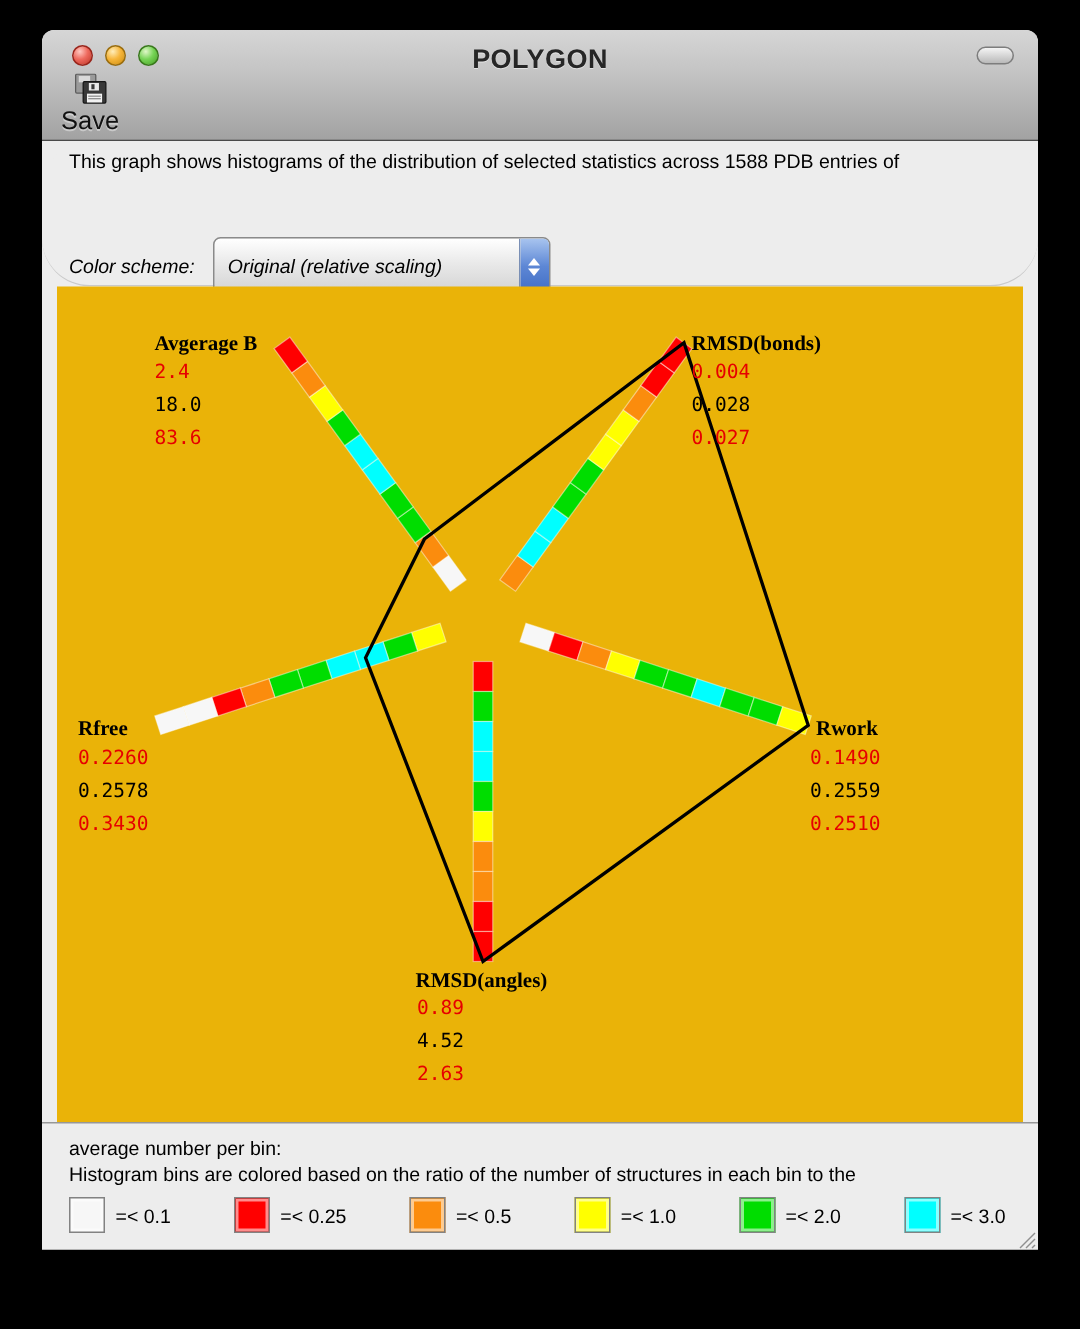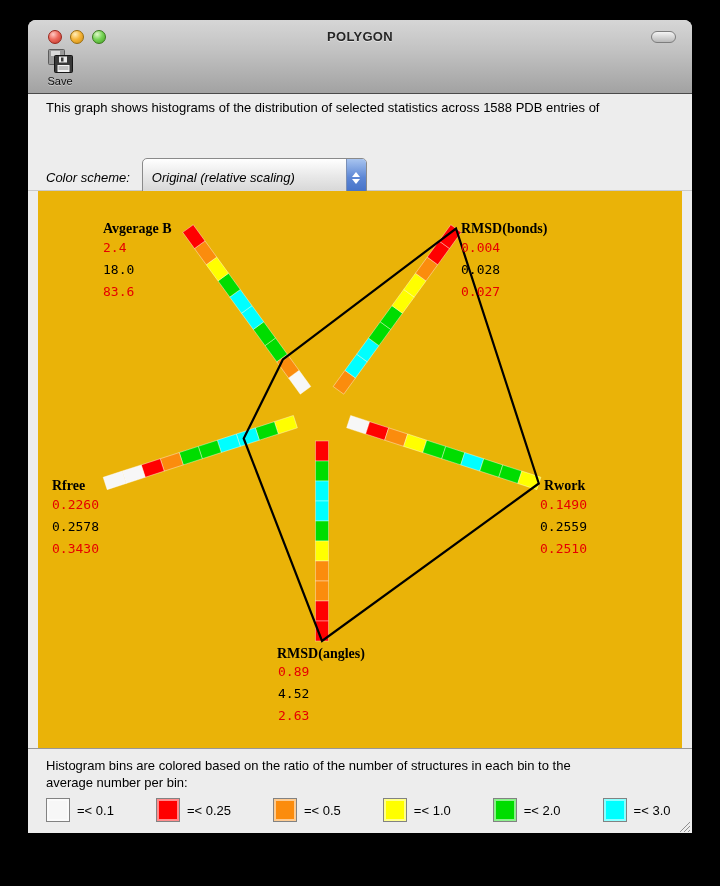--- a/index.html
+++ b/index.html
@@ -19,35 +19,35 @@
     background:linear-gradient(180deg,#d6d6d6 0%,#c3c3c3 40%,#a2a2a2 100%);
     border-bottom:1px solid #4a4a4a;
   }
   .lights{position:absolute;left:20px;top:10px;display:flex;gap:8px;}
   .light{width:14px;height:14px;border-radius:50%;box-sizing:border-box;}
   .light.close{background:radial-gradient(circle at 35% 28%,#ffc9c2,#ee6a5e 45%,#c0392b 95%);border:1px solid #99251b;}
   .light.min{background:radial-gradient(circle at 35% 28%,#ffedb9,#f6b53a 45%,#cf8f12 95%);border:1px solid #9a6d0e;}
   .light.zoom{background:radial-gradient(circle at 35% 28%,#e0f7c8,#77d457 45%,#49a326 95%);border:1px solid #39791c;}
   .win-title{
     position:absolute;left:0;right:0;top:9px;text-align:center;
-    font-size:13px;font-weight:bold;color:#262626;letter-spacing:.3px;
+    font-size:18px;font-weight:bold;color:#262626;letter-spacing:.3px;
     text-shadow:0 1px 0 rgba(255,255,255,.5);
   }
   .pill{
     position:absolute;right:16px;top:11px;width:23px;height:10px;border-radius:6px;
     background:linear-gradient(180deg,#f4f4f4,#b9b9b9);border:1px solid #7d7d7d;
   }
   .savebtn{
     position:absolute;left:14px;top:29px;width:36px;height:42px;
     display:flex;flex-direction:column;align-items:center;cursor:default;
   }
   .savebtn svg{display:block;}
-  .savebtn .lbl{font-size:11px;color:#111;margin-top:1px;text-shadow:0 1px 0 rgba(255,255,255,.4);}
-  
-  .desc{height:96px;background:#ededed;position:relative;border-bottom:1px solid #c9c9c9;}
+  .savebtn .lbl{font-size:17px;color:#111;margin-top:1px;text-shadow:0 1px 0 rgba(255,255,255,.4);}
+  
+  .desc{height:96px;background:#ededed;position:relative;border-bottom:1px solid #c9c9c9;border-radius:32px;}
   .desc .lines{padding:6px 18px 0 18px;font-size:13px;line-height:16.5px;color:#000;}
   .cs-row{position:absolute;left:18px;top:64px;display:flex;align-items:center;font-style:italic;}
   .cs-label{font-size:13px;color:#000;margin-right:12px;}
   .popup{
     position:relative;width:225px;height:39px;box-sizing:border-box;
     border:1px solid #8a8a8a;border-radius:5px;
     background:linear-gradient(180deg,#ffffff,#e9e9e9 45%,#d2d2d2);
     box-shadow:0 1px 0 rgba(255,255,255,.6);
     display:flex;align-items:center;
   }
@@ -207,22 +207,22 @@
         <text x="240" y="507" fill="#000000" font-family="&quot;DejaVu Sans Mono&quot;, monospace" font-size="13" font-weight="normal">4.52</text>
         <text x="240" y="529" fill="#e60000" font-family="&quot;DejaVu Sans Mono&quot;, monospace" font-size="13" font-weight="normal">2.63</text>
         <text x="14" y="299" fill="#000" font-family="&quot;Liberation Serif&quot;, serif" font-size="14" font-weight="bold">Rfree</text>
         <text x="14" y="318" fill="#e60000" font-family="&quot;DejaVu Sans Mono&quot;, monospace" font-size="13" font-weight="normal">0.2260</text>
         <text x="14" y="340" fill="#000000" font-family="&quot;DejaVu Sans Mono&quot;, monospace" font-size="13" font-weight="normal">0.2578</text>
         <text x="14" y="362" fill="#e60000" font-family="&quot;DejaVu Sans Mono&quot;, monospace" font-size="13" font-weight="normal">0.3430</text>
       </svg></div>
 
   <div class="legend">
     <div class="lines">
+      <div>average number per bin:</div>
       <div>Histogram bins are colored based on the ratio of the number of structures in each bin to the</div>
-      <div>average number per bin:</div>
     </div>
     <div class="bin-row" id="bin-row">
         <div class="bin-cell">
           <div class="swatch" style="background: rgb(247, 247, 247);"></div>
           <span class="bin-label">=&lt; 0.1</span>
         </div>
         <div class="bin-cell">
           <div class="swatch" style="background: rgb(255, 0, 0);"></div>
           <span class="bin-label">=&lt; 0.25</span>
         </div>

